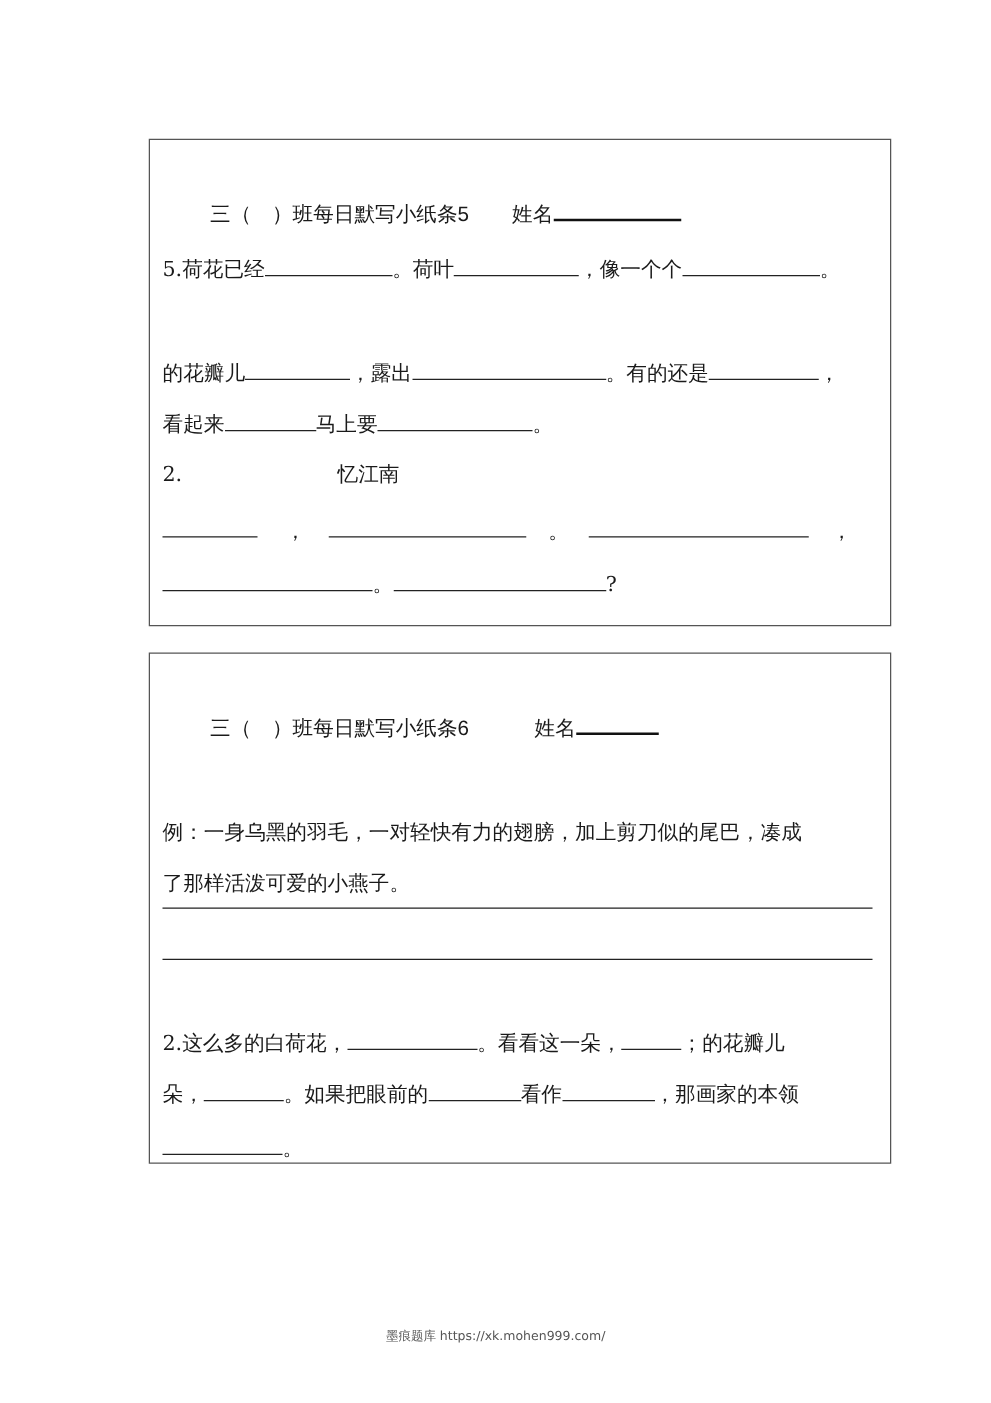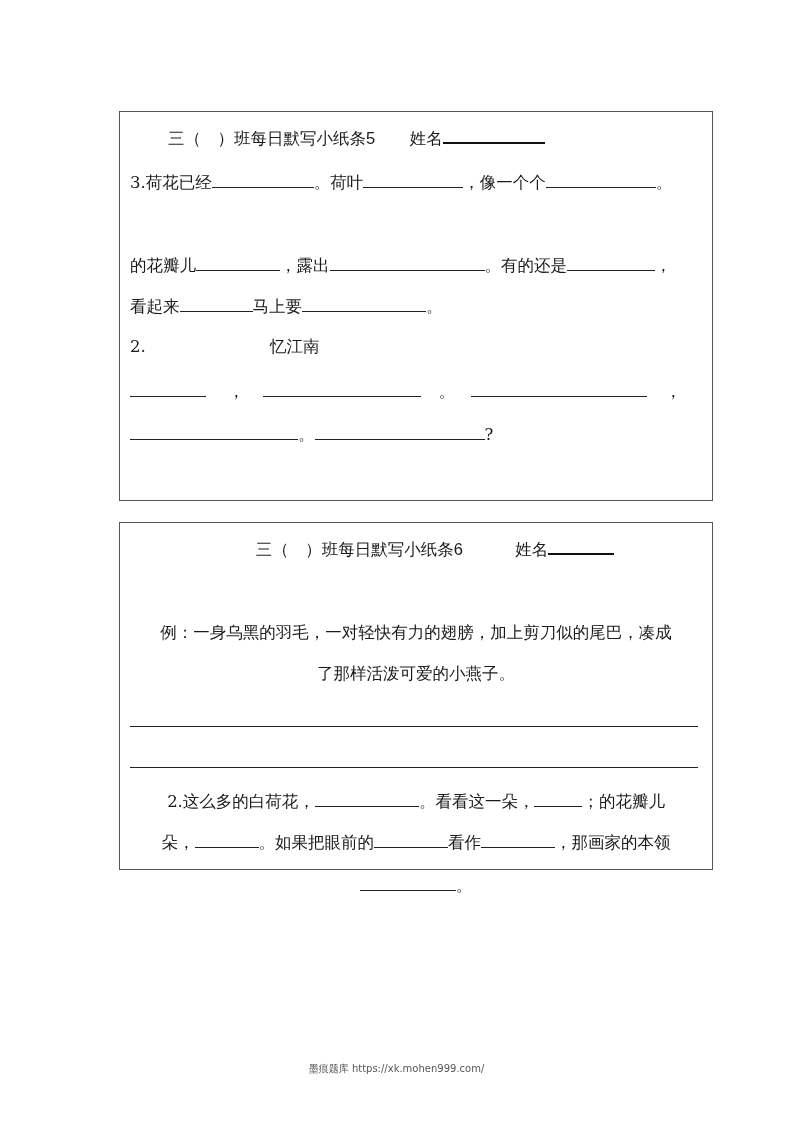--- a/index.html
+++ b/index.html
@@ -1,44 +1,44 @@
 <!DOCTYPE html>
 <html><head>
 <meta charset="utf-8">
 <style>
   html, body { margin: 0; padding: 0; background: #ffffff; }
   body { width: 793px; height: 1122px; position: relative; overflow: hidden;
          font-family: "DejaVu Serif", "Liberation Serif", serif; color: #1a1a1a; }
   .card { position: absolute; left: 119px; width: 594px; border: 1px solid #555;
           box-sizing: border-box; background: #fff; }
   #card1 { top: 111px; height: 390px; }
-  #card2 { top: 522px; height: 348px; text-align: center; }
+  #card2 { top: 522px; height: 409px; }
   .line { position: absolute; left: 10px; right: 10px; height: 24px; font-size: 16.5px;
-          line-height: 24px; white-space: nowrap; }
+          line-height: 24px; white-space: nowrap; margin-top: 33px; }
   .head { font-size: 16.5px; }
   .head .sans { font-family: "Liberation Sans", "DejaVu Sans", sans-serif; }
   .blank { display: inline-block; border-bottom: 1.2px solid #222; height: 18px; vertical-align: baseline; }
   .name-blank { display: inline-block; border-bottom: 2px solid #111; height: 16px; vertical-align: baseline; }
   .center-title { position: absolute; left: 0; right: 0; }
   .full-blank { position: absolute; left: 10px; right: 14px; border-bottom: 1.2px solid #222; height: 1px; }
   .footer { position: absolute; top: 1062px; left: 0; width: 793px; text-align: center;
             font-family: "DejaVu Sans", "Liberation Sans", sans-serif; font-size: 10px; color: #555; }
 </style>
 </head>
 <body>
 
 <div class="card" id="card1">
   <div class="line head" style="top:14px;left:48px;">
     <span>三（　）班每日默写小纸条</span><span class="sans">5</span>
     <span style="display:inline-block;width:24px;"></span>
     <span>姓名</span><span class="name-blank" style="width:102px;"></span>
   </div>
 
   <div class="line" style="top:57px;">
-    <span>3.荷花已经</span><span class="blank" style="width:102px;"></span><span>。荷叶</span><span class="blank" style="width:100px;"></span><span>，像一个个</span><span class="blank" style="width:110px;"></span><span>。</span>
+    <span>5.荷花已经</span><span class="blank" style="width:102px;"></span><span>。荷叶</span><span class="blank" style="width:100px;"></span><span>，像一个个</span><span class="blank" style="width:110px;"></span><span>。</span>
   </div>
 
 
   <div class="line" style="top:140px;">
     <span>的花瓣儿</span><span class="blank" style="width:84px;"></span><span>，露出</span><span class="blank" style="width:155px;"></span><span>。有的还是</span><span class="blank" style="width:88px;"></span><span>，</span>
   </div>
 
   <div class="line" style="top:181px;">
     <span>看起来</span><span class="blank" style="width:73px;"></span><span>马上要</span><span class="blank" style="width:124px;"></span><span>。</span>
   </div>

